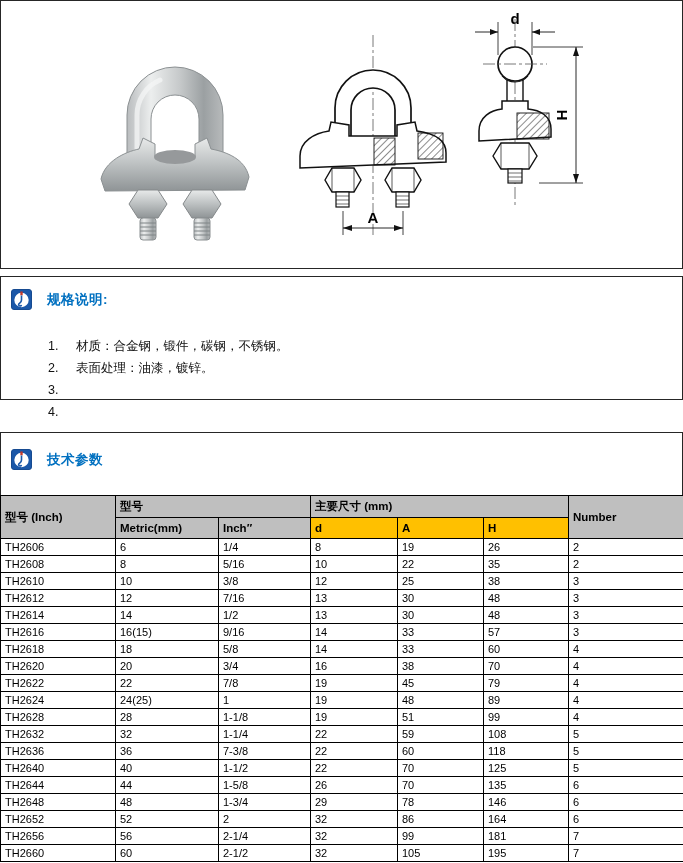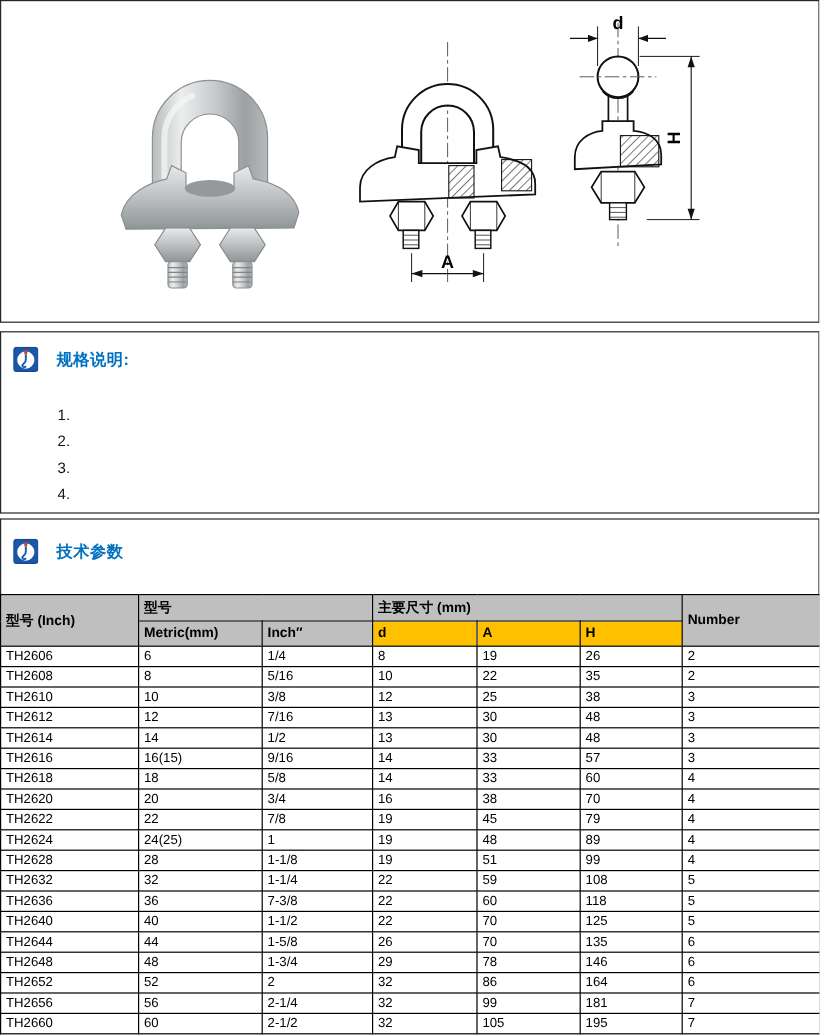--- a/index.html
+++ b/index.html
@@ -2,21 +2,21 @@
 <html style="--accent: #0070C0; --gray: #BFBFBF; --orange: #FFC000;"><head>
 <meta charset="utf-8">
 <style>
   :root { --accent:#0070C0; --gray:#BFBFBF; --orange:#FFC000; }
   html,body{margin:0;padding:0;background:#fff;}
   .page{position:relative;width:683px;height:863px;background:#fff;overflow:hidden;
         font-family:"Liberation Sans",sans-serif;color:#111;}
   .sec{position:absolute;left:0;width:683px;box-sizing:border-box;
        border:1px solid #262626;background:#fff;}
   #sec-figures{top:0;height:269px;}
-  #sec-spec{top:276px;height:152px;}
+  #sec-spec{top:276px;height:124px;}
   #sec-params{top:432px;height:64px;}
   .fig{position:absolute;}
   .sec-head{position:absolute;left:10px;display:flex;align-items:center;gap:15px;}
   .heading{color:var(--accent);font-weight:bold;font-size:13.5px;letter-spacing:0.5px;}
   .spec-list{position:absolute;left:47px;top:58px;width:600px;}
   .spec-item{display:flex;font-size:12.5px;line-height:22px;color:#111;}
   .spec-item .num{width:28px;flex:none;}
   table.spec{position:absolute;top:495px;left:0;width:683px;border-collapse:collapse;
        table-layout:fixed;font-size:11px;color:#000;background:#fff;}
   table.spec th,table.spec td{border:1px solid #000;padding:0 2px 0 4px;text-align:left;
@@ -152,23 +152,25 @@
         <rect x="0.5" y="0.5" width="20" height="20" rx="2.5" fill="#1a57a8" stroke="#164a90"></rect>
         <circle cx="10.5" cy="11" r="7.2" fill="#fff"></circle>
         <rect x="9.3" y="2.5" width="2.4" height="3.8" fill="#c23a2b"></rect>
         <path d="M10.5,6.5 L10.5,11 C10.5,14 7.6,14 7.6,15.6 C7.6,17.3 10.2,17.4 10.4,15.8" fill="none" stroke="#1a57a8" stroke-width="1.6"></path>
       </svg>
       <span class="heading">规格说明:</span>
     </div>
     <div class="spec-list">
         <div class="spec-item">
           <span class="num">1.</span>
+          <span>材质：合金钢，锻件，碳钢，不锈钢。</span>
         </div>
         <div class="spec-item">
           <span class="num">2.</span>
+          <span>表面处理：油漆，镀锌。</span>
         </div>
         <div class="spec-item">
           <span class="num">3.</span>
         </div>
         <div class="spec-item">
           <span class="num">4.</span>
         </div>
       </div>
   </div>
 

